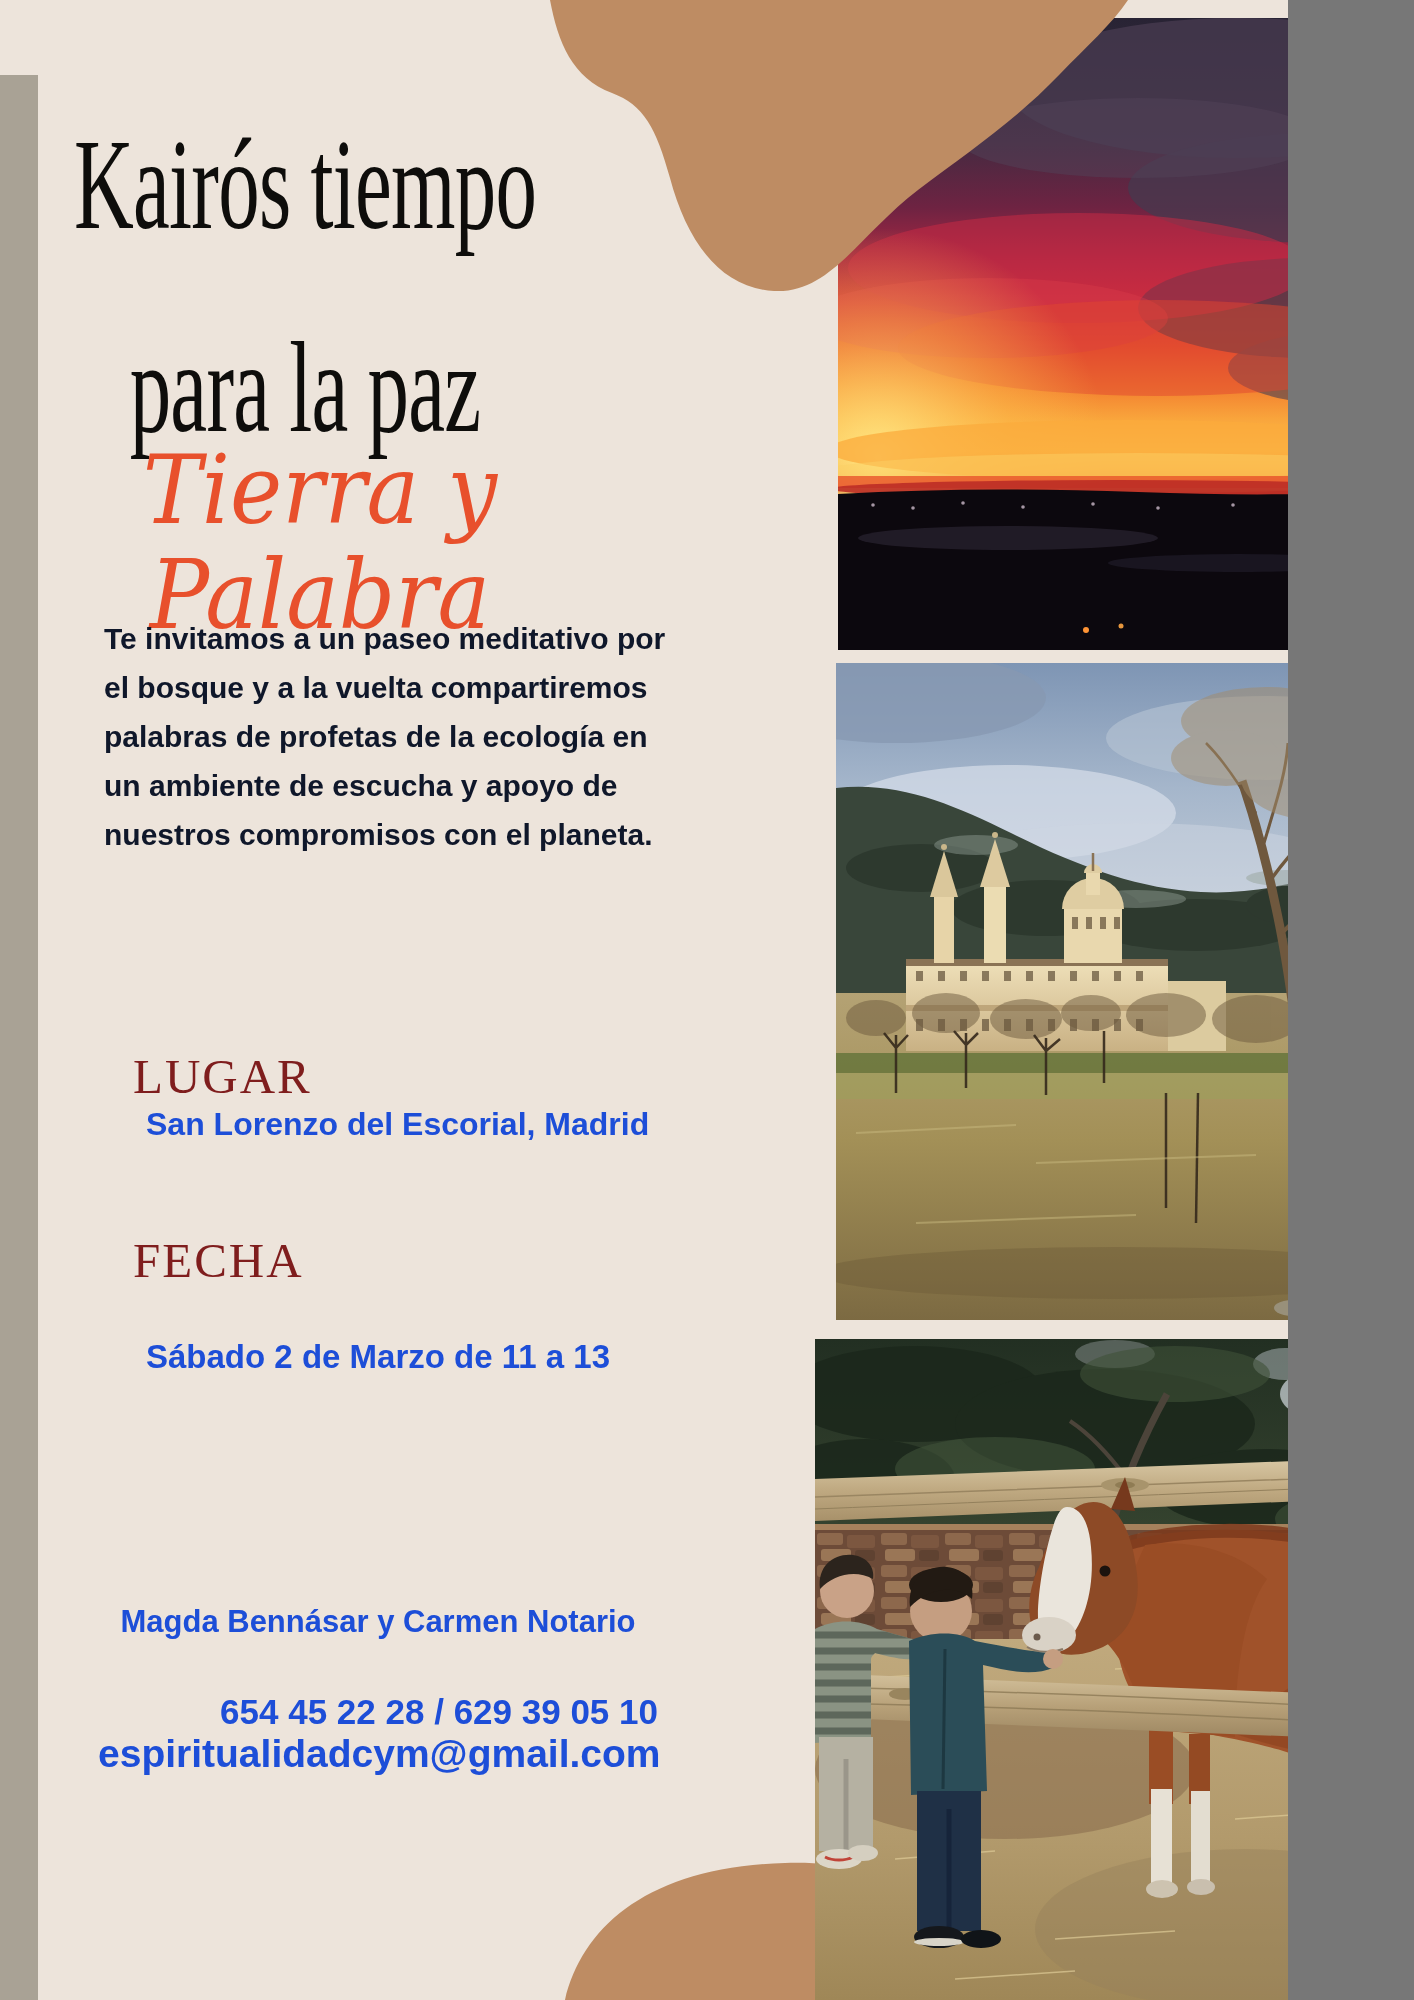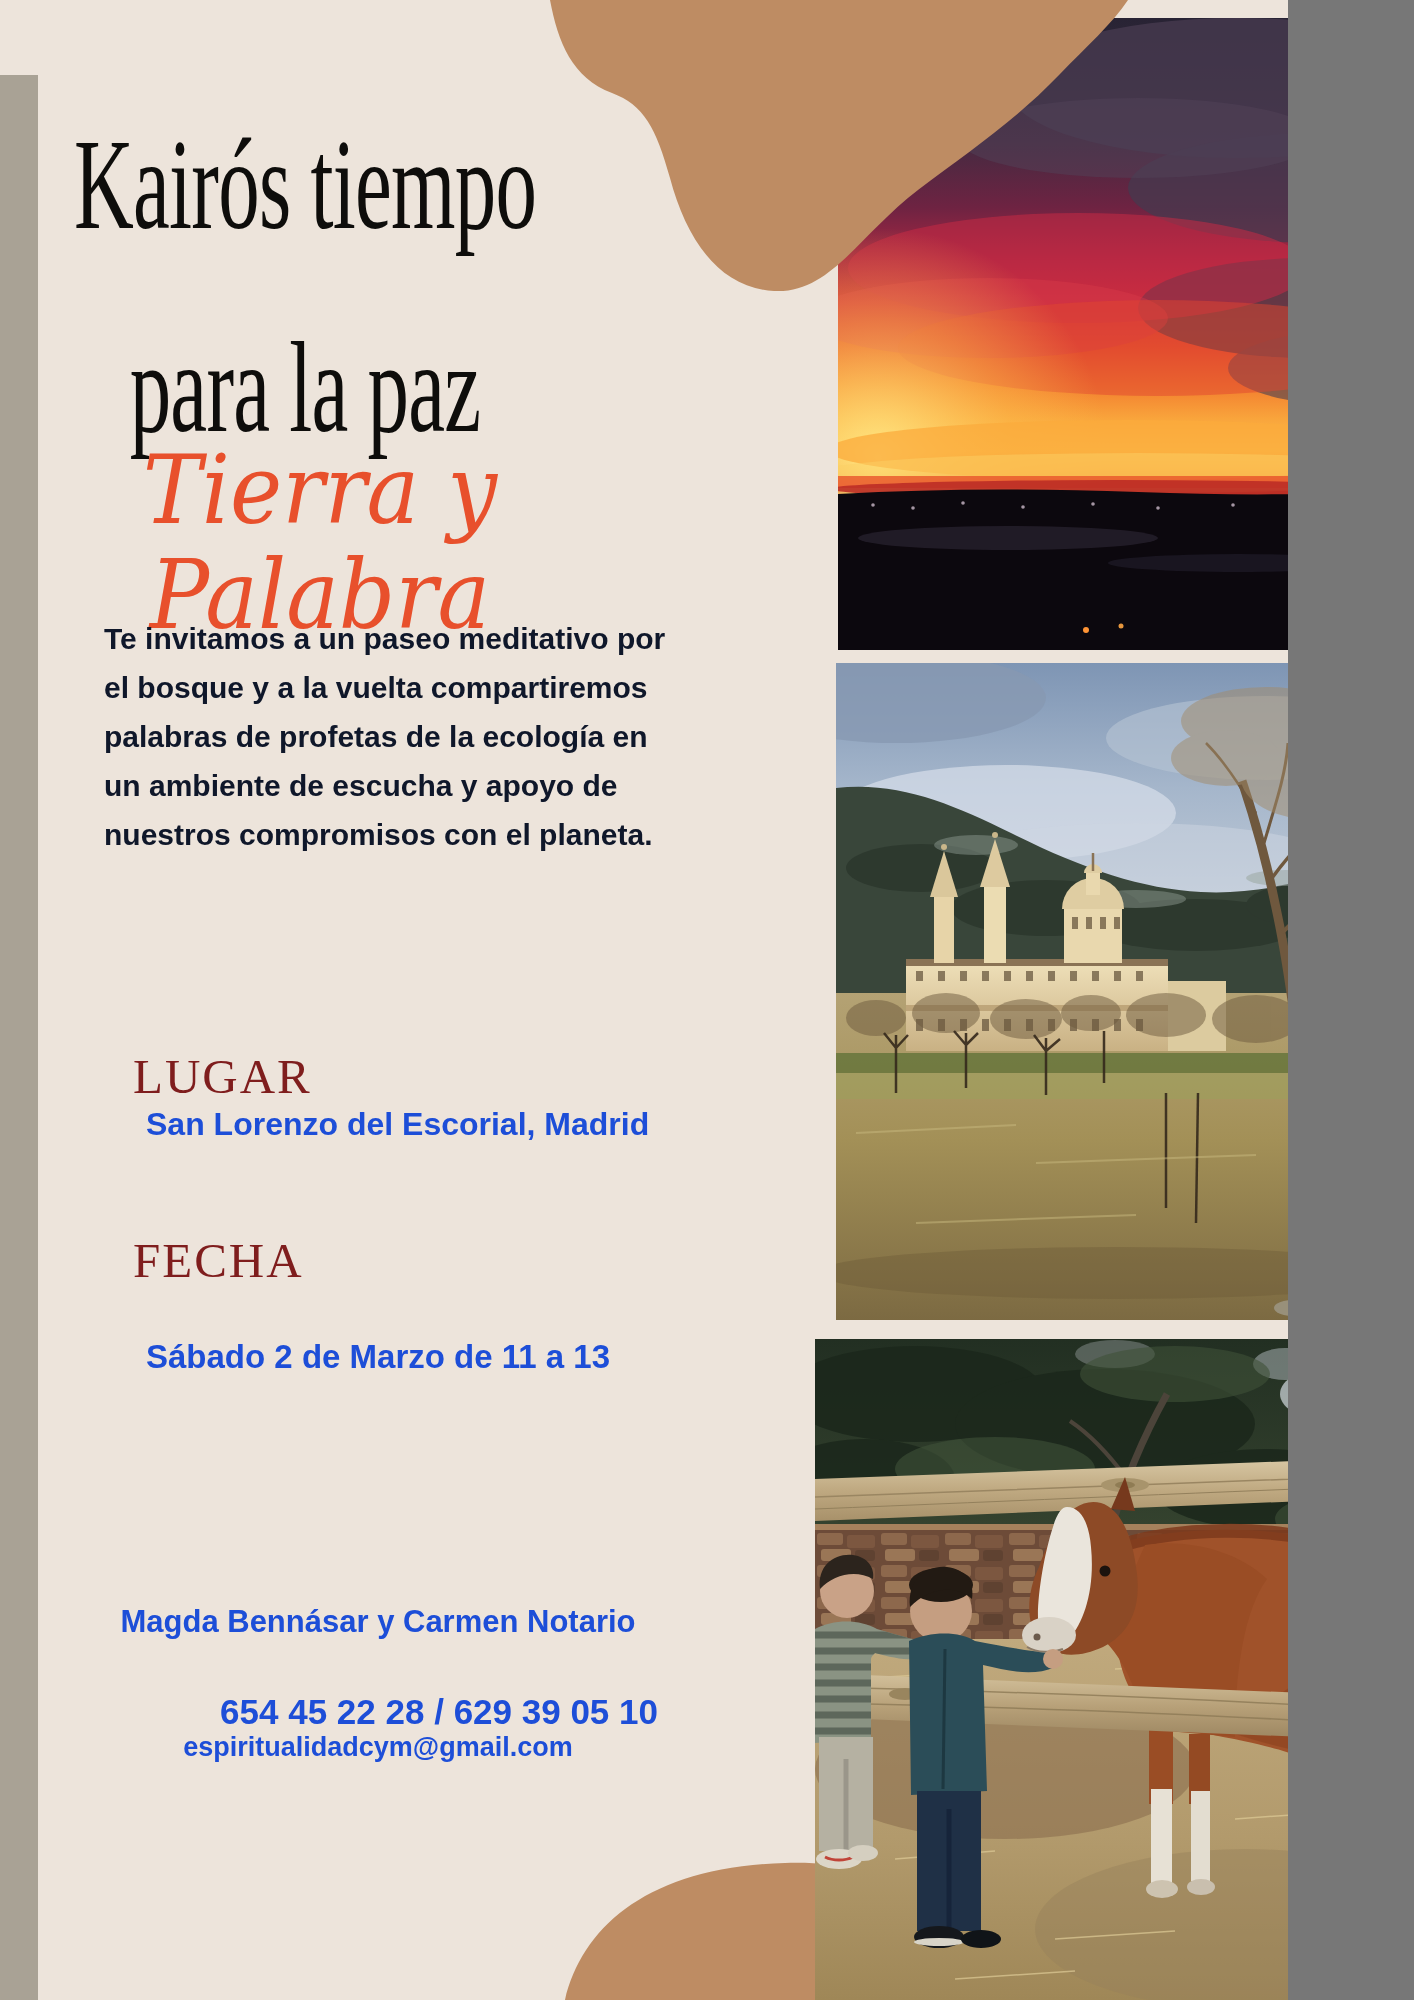--- a/index.html
+++ b/index.html
@@ -41,21 +41,21 @@
     font-family:"Liberation Serif",serif; font-size:49px; letter-spacing:2px;
     color:#7f1d1d;
   }
   #lugar-label{top:1048px; left:133px;}
   #lugar-value{top:1106px; left:146px; font-weight:700; font-size:32px;}
   #fecha-label{top:1232px; left:133px;}
   #fecha-value{top:1338px; left:146px; font-weight:700; font-size:33px;}
   .contact-line{left:98px; width:560px; text-align:center; font-weight:700;margin-top:44px;}
   #contact-names{top:1560px; font-size:31px;}
   #contact-phones{top:1648px; font-size:35px;text-align:right;}
-  #contact-email{top:1688px; font-size:27px;}
+  #contact-email{top:1688px; font-size:39px;}
   #contact-website{top:1750px; font-size:28px;}
 </style>
 </head>
 <body>
 
 <div id="canvas">
 
   <div id="left-stripe" class="abs"></div>
 
   <svg id="blob-bottom" class="abs" viewBox="0 0 859 215" aria-hidden="true">

